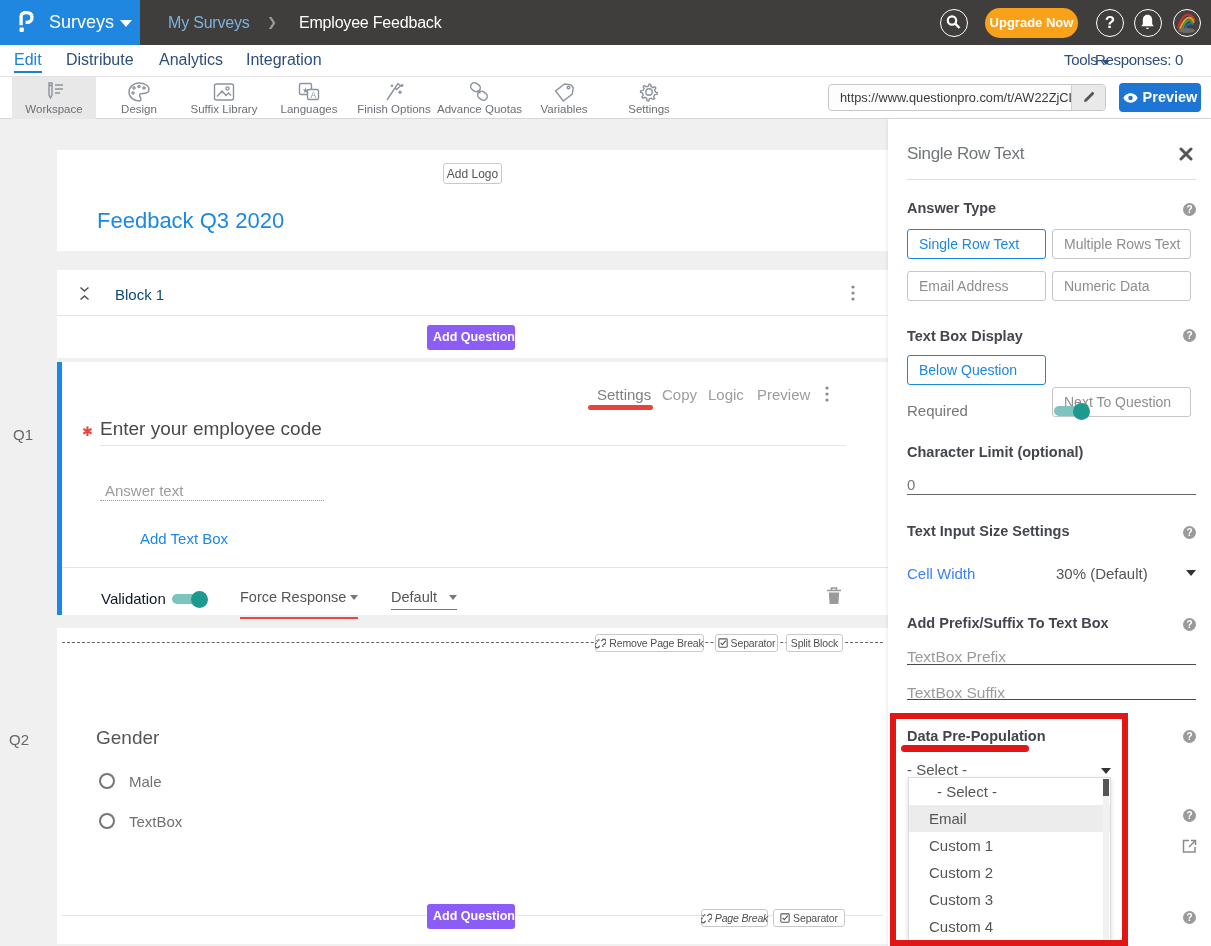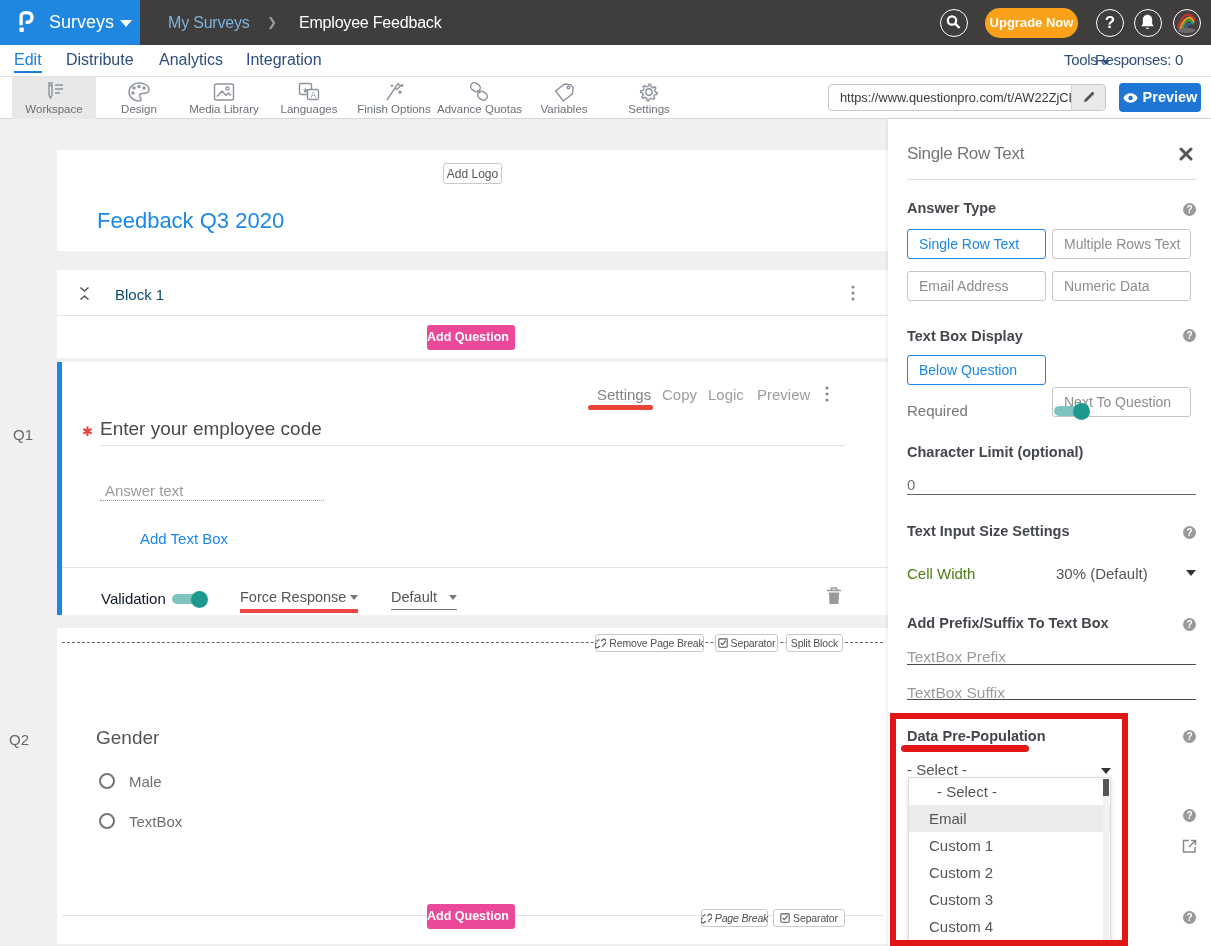--- a/index.html
+++ b/index.html
@@ -29,21 +29,21 @@
 .tool .lbl { position:absolute; bottom:4px; width:100%; font-size:11.5px; color:#6b7076; white-space:nowrap; }
 .tool svg { margin-top:3px; }
 .tool.active { background:#e8e8e8; }
 .urlbox { position:absolute; left:828px; top:7px; width:278px; height:27px; background:#fdfdfd; border:1px solid #c8c8c8; border-radius:4px; font-size:12.8px; color:#3a3a3a; line-height:25px; padding-left:11px; white-space:nowrap; overflow:hidden; }
 .urlpencil { position:absolute; left:1071px; top:8px; width:34px; height:25px; background:#e9e9e9; border-left:1px solid #d0d0d0; border-radius:0 3px 3px 0; text-align:center; }
 .previewbtn { position:absolute; left:1119px; top:6px; width:82px; height:29px; background:#1d76d4; border-radius:4px; color:#fff; font-size:14.5px; font-weight:bold; text-align:center; line-height:29px; }
 
 
 .card { position:absolute; left:57px; width:831px; background:#fff; }
 .qlabel { position:absolute; font-size:15px; color:#666; }
-.bluebtn { background:#ec4899; border-radius:3px; color:#fff; font-size:12.5px; font-weight:bold; text-align:left; white-space:nowrap; }
+.bluebtn { background:#8b5cf6; border-radius:3px; color:#fff; font-size:12.5px; font-weight:bold; text-align:right; white-space:nowrap; }
 .chip { position:absolute; background:#fff; border:1px solid #c9c9c9; border-radius:3px; font-size:10.5px; color:#4f4f4f; height:18px; white-space:nowrap; display:flex; align-items:center; justify-content:center; letter-spacing:-0.15px; }
 
 
 .sidebar { position:absolute; left:888px; top:119px; width:323px; height:827px; background:#fff; box-shadow:-1px 0 3px rgba(0,0,0,0.08); }
 .sb { position:absolute; left:19px; }
 .sb-title { font-size:17px; letter-spacing:-0.3px; color:#727678; }
 .sb-label { font-size:14.5px; font-weight:bold; color:#43464c; }
 .sb-btn { position:absolute; width:139px; height:30px; border:1px solid #c6c6c6; border-radius:3px; font-size:14px; color:#8e8e8e; line-height:28px; padding-left:11px; background:#fff; white-space:nowrap; }
 .sb-btn.sel { border:1px solid #1b87e6; color:#1b87e6; }
 .helpw { position:absolute; left:295px; width:13px; height:13px; border-radius:50%; background:#9a9a9a; color:#fff; font-size:10px; font-weight:bold; text-align:center; line-height:13px; }
@@ -117,21 +117,21 @@
         <circle cx="7" cy="13" r="1.1"></circle>
     </svg>
     <div class="lbl">Design</div>
   </div>
   <div class="tool" style="left:182px;">
     <svg width="26" height="24" viewBox="0 0 26 24" fill="none" stroke="#8d939e" stroke-width="1.4">
       <rect x="3.5" y="4" width="19" height="16" rx="2"></rect>
       <path d="M6 16.5 L11 11 L15 15.5 L17.5 13 L20 15.5"></path>
       <circle cx="16.5" cy="8.5" r="1.6"></circle>
     </svg>
-    <div class="lbl">Media Library</div>
+    <div class="lbl">Suffix Library</div>
   </div>
   <div class="tool" style="left:267px;">
     <svg width="26" height="24" viewBox="0 0 26 24" fill="none" stroke="#8d939e" stroke-width="1.4">
       <rect x="3.5" y="3.5" width="12" height="11" rx="1.5"></rect>
       <rect x="11.5" y="9.5" width="11" height="10" rx="1.5" fill="#fff"></rect>
       <text x="6" y="12.5" font-size="8" fill="#8d939e" stroke="none" font-family="Liberation Sans">★</text>
       <text x="14.5" y="17.5" font-size="8.5" fill="#8d939e" stroke="none" font-family="Liberation Sans">A</text>
     </svg>
     <div class="lbl">Languages</div>
   </div>
@@ -212,21 +212,21 @@
     </svg>
   <span class="abs" style="left:20px; top:62px; font-size:13px; color:#e8443a;">✱</span>
   <div class="abs" style="left:38px; top:56px; width:745px; height:28px; border-bottom:1px solid #e4e4e4; font-size:19px; color:#4a4a4a;">Enter your employee code</div>
   <div class="abs" style="left:38px; top:120px; width:224px; height:19px; border-bottom:1px dotted #9a9a9a; font-size:15px; color:#9b9b9b;"><span style="margin-left:5px;">Answer text</span></div>
   <div class="abs" style="left:78px; top:168px; font-size:15px; color:#1b87e6;">Add Text Box</div>
   <div class="abs" style="left:0; top:205px; width:826px; border-bottom:1px solid #e4e4e4;"></div>
   <span class="abs" style="left:39px; top:228px; font-size:15px; color:#0f172a;">Validation</span>
   <div class="toggle" style="left:110px; top:232px;">
       <div class="knob"></div>
     </div>
-  <div class="abs" style="left:178px; top:227px; width:118px; border-bottom:4px solid #ef4444; padding-bottom:4px; font-size:14.5px; color:#555;">Force Response <span style="float:right;display:inline-block;width:0;height:0;border-left:4.5px solid transparent;border-right:4.5px solid transparent;border-top:5px solid #777;margin-top:6px;"></span></div>
+  <div class="abs" style="left:178px; top:227px; width:118px; border-bottom:2px solid #ef4444; padding-bottom:12px; font-size:14.5px; color:#555;">Force Response <span style="float:right;display:inline-block;width:0;height:0;border-left:4.5px solid transparent;border-right:4.5px solid transparent;border-top:5px solid #777;margin-top:6px;"></span></div>
   <div class="abs" style="left:329px; top:227px; width:66px; border-bottom:1px solid #777; padding-bottom:4px; font-size:14.5px; color:#555;">Default <span style="float:right;display:inline-block;width:0;height:0;border-left:4.5px solid transparent;border-right:4.5px solid transparent;border-top:5px solid #777;margin-top:6px;"></span></div>
   <svg class="abs" style="left:764px; top:225px;" width="16" height="18" viewBox="0 0 16 18">
       <path d="M1 3.5 L15 3.5 M5.5 3 L5.5 1 L10.5 1 L10.5 3" fill="none" stroke="#9a9a9a" stroke-width="1.6"></path>
       <path d="M2.8 5.5 L13.2 5.5 L12.4 17 L3.6 17 Z" fill="#9a9a9a"></path>
     </svg>
 </div>
 
 <div class="card" style="top:628px; height:316px;">
   <div class="abs" style="left:5px; top:14px; width:821px; border-top:1.5px dashed #666;"></div>
   <div class="chip" style="left:538px; top:6px; width:109px;"><svg width="11" height="11" viewBox="0 0 12 12" style="margin-right:3px;flex:none;" fill="none" stroke="#5a5a5a" stroke-width="1.3">
@@ -281,21 +281,21 @@
   <span class="sb" style="top:283px; font-size:15px; color:#777;">Required</span>
   <div class="toggle" style="left:166px; top:287px;">
       <div class="knob"></div>
     </div>
 
   <div class="sb sb-label" style="top:325px;">Character Limit (optional)</div>
   <div class="sb" style="top:357px; width:289px; height:19px; border-bottom:1px solid #666; font-size:15px; color:#777;">0</div>
 
   <div class="sb sb-label" style="top:404px;">Text Input Size Settings</div>
   <div class="helpw" style="top:407px;">?</div>
-  <span class="sb" style="top:446px; font-size:15px; color:#4d7c0f;">Cell Width</span>
+  <span class="sb" style="top:446px; font-size:15px; color:#3b82f6;">Cell Width</span>
   <span class="abs" style="left:168px; top:446px; font-size:15px; color:#555;">30% (Default)</span>
   <div class="abs" style="left:298px; top:451px; width:0; height:0; border-left:5px solid transparent; border-right:5px solid transparent; border-top:6px solid #333;"></div>
 
   <div class="sb sb-label" style="top:496px;">Add Prefix/Suffix To Text Box</div>
   <div class="helpw" style="top:499px;">?</div>
   <div class="sb" style="top:565px; width:289px; height:16px; border-bottom:1px solid #4a4a4a; font-size:15.5px; color:#9b9b9b;">TextBox Suffix</div>
   <div class="sb" style="top:529px; width:289px; height:17px; border-bottom:1px solid #4a4a4a; font-size:15.5px; color:#9b9b9b;">TextBox Prefix</div>
 
   <div class="sb sb-label" style="top:609px;">Data Pre-Population</div>
   <div class="helpw" style="top:611px;">?</div>

